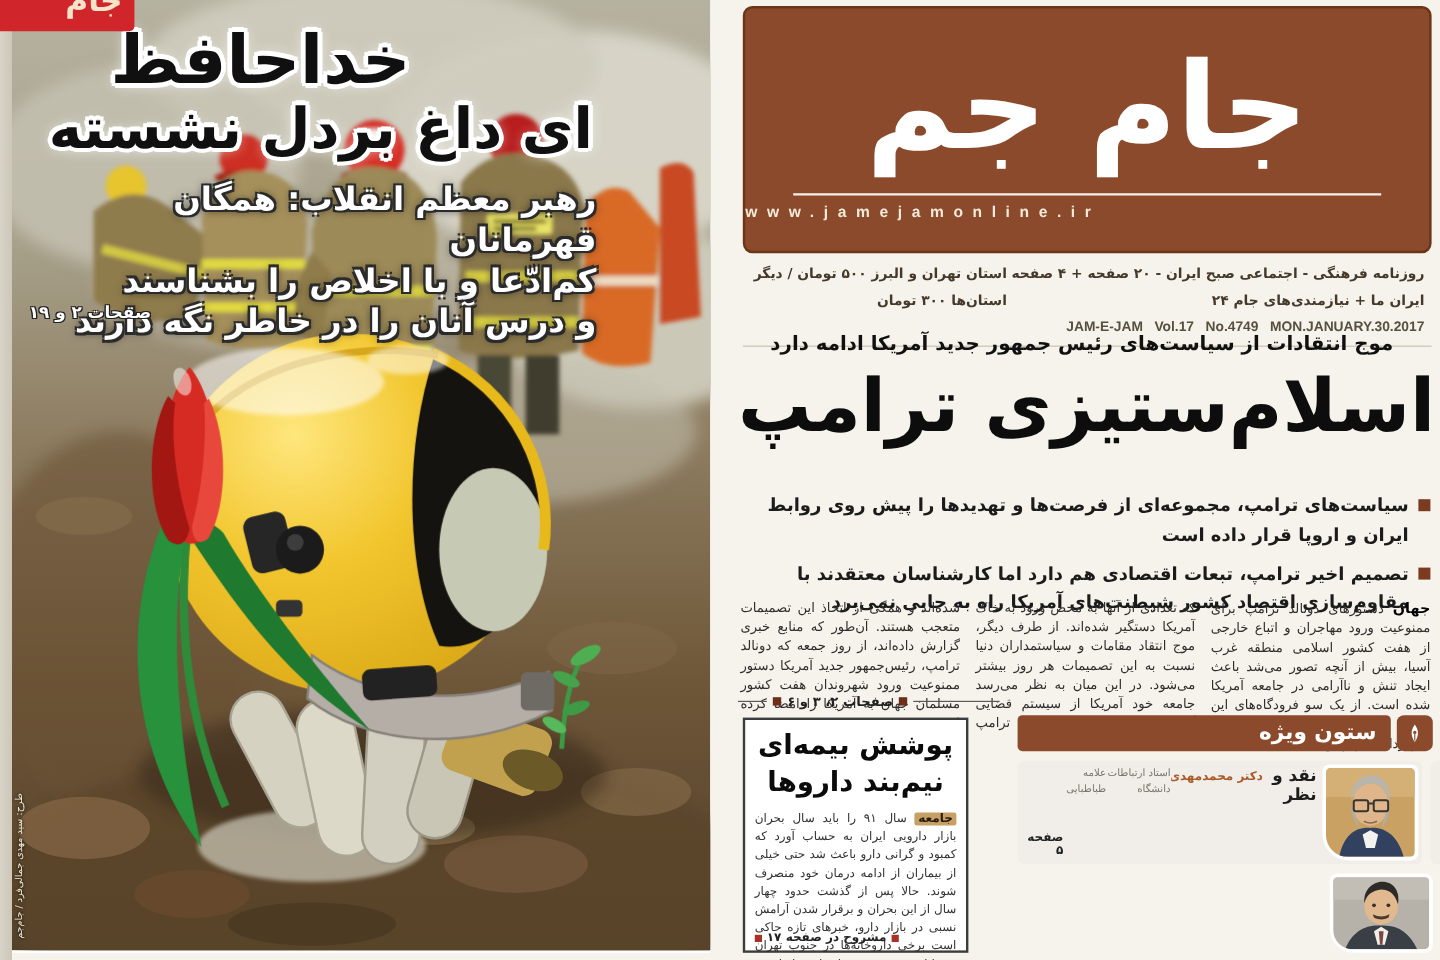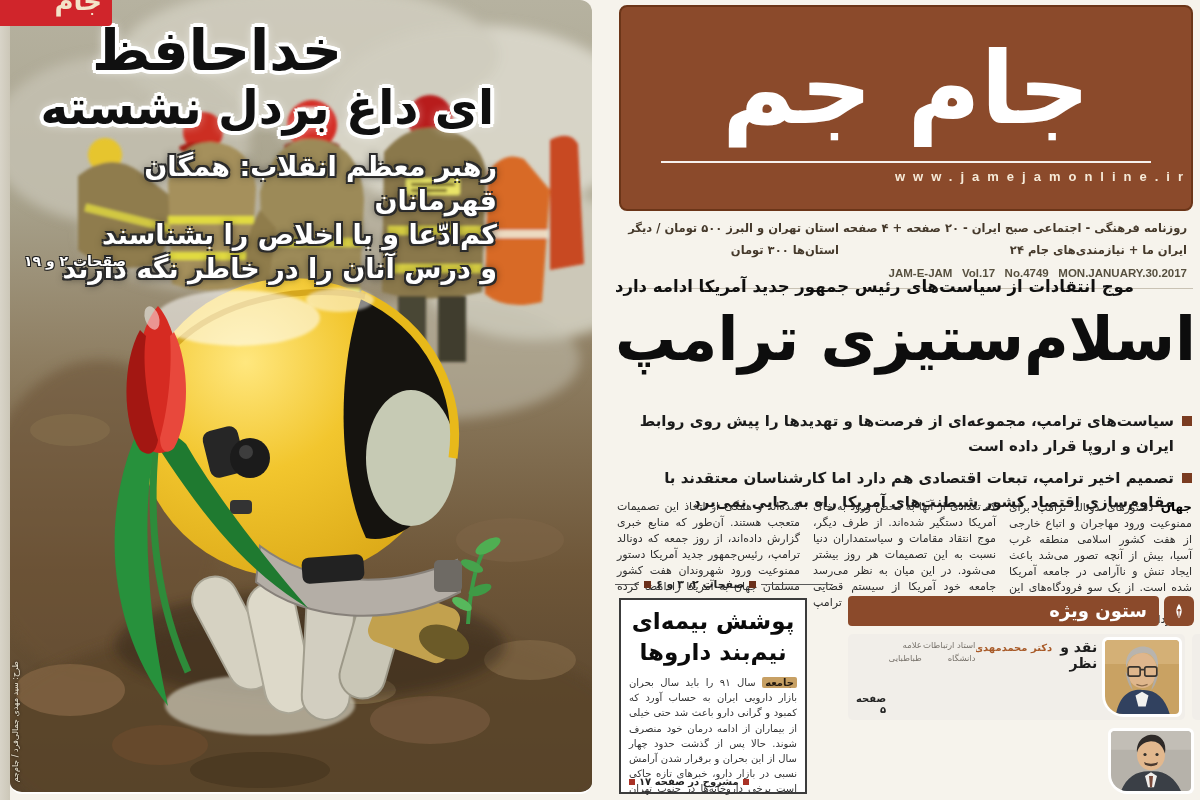--- a/index.html
+++ b/index.html
@@ -8,21 +8,21 @@
   
   .scan-edge{position:absolute;left:0;top:0;width:10px;height:800px;
              background:linear-gradient(90deg,#d8d4c8,#ccc7b8);}
   
   .corner-banner{position:absolute;left:0;top:0;width:112px;height:26px;background:#d0252b;
                  overflow:hidden;z-index:6;border-radius:0 0 4px 0;}
   .corner-banner span{position:absolute;top:-14px;right:10px;color:#f3e3c8;font-weight:bold;
                       font-size:26px;direction:rtl;}
   
   .photo-wrap{position:absolute;left:10px;top:0;width:582px;height:792px;overflow:hidden;
-              border-radius:12px;border-bottom:2px solid #fff;}
+              border-radius:0;border-bottom:2px solid #fff;}
   .photo-wrap svg.art{position:absolute;left:0;top:0;width:100%;height:100%;}
   .photo-hl1{position:absolute;top:18px;right:250px;font-size:56px;font-weight:bold;color:#101010;
              direction:rtl;z-index:3;
              text-shadow:-3px -3px 0 #fff,3px -3px 0 #fff,-3px 3px 0 #fff,3px 3px 0 #fff,
                          0 -4px 0 #fff,0 4px 0 #fff,-4px 0 0 #fff,4px 0 0 #fff,0 0 12px rgba(255,255,255,.95);}
   .photo-hl2{position:absolute;top:80px;right:98px;font-size:47px;font-weight:bold;color:#101010;
              direction:rtl;z-index:3;
              text-shadow:-3px -3px 0 #fff,3px -3px 0 #fff,-3px 3px 0 #fff,3px 3px 0 #fff,
                          0 -4px 0 #fff,0 4px 0 #fff,-4px 0 0 #fff,4px 0 0 #fff,0 0 12px rgba(255,255,255,.95);}
   .photo-sub{position:absolute;top:150px;right:95px;left:20px;text-align:right;direction:rtl;z-index:3;
@@ -32,28 +32,28 @@
                text-shadow:-1px -1px 0 #222,1px -1px 0 #222,-1px 1px 0 #222,1px 1px 0 #222;}
   .photo-credit{position:absolute;left:1px;bottom:10px;writing-mode:vertical-rl;transform:rotate(180deg);
                 font-size:8px;color:#f0ead8;direction:rtl;z-index:3;text-shadow:0 0 3px #000;}
   
   .right-col{position:absolute;left:615px;top:0;width:581px;height:800px;}
   .masthead{position:absolute;left:4px;top:5px;width:574px;height:206px;background:#8b4a2b;
             border:2px solid #6b3518;border-radius:8px;box-sizing:border-box;}
   .logo{height:146px;display:flex;align-items:center;justify-content:center;direction:rtl;
         color:#fff;font-weight:bold;font-size:100px;letter-spacing:2px;margin-top:8px;}
   .logo-rule{width:86%;margin:0 auto;border-top:2px solid rgba(255,255,255,.92);}
-  .website{text-align:right;font-family:"Liberation Sans",sans-serif;font-weight:bold;
+  .website{text-align:left;font-family:"Liberation Sans",sans-serif;font-weight:bold;
            font-size:13px;letter-spacing:8px;color:#f6ead8;padding-top:6px;}
   .info{position:absolute;left:4px;top:216px;width:574px;box-sizing:border-box;padding:1px 6px 4px;
         border-bottom:1px solid #c9c2b4;}
   .info-row{display:flex;justify-content:space-between;direction:rtl;font-size:11.5px;font-weight:bold;
             color:#45392b;line-height:1.95;white-space:pre-wrap;}
   .info-row .latin{direction:ltr;font-family:"Liberation Sans",sans-serif;color:#57503f;white-space:pre;}
-  .kicker{position:absolute;top:277px;left:0;right:8px;text-align:left;direction:rtl;
+  .kicker{position:absolute;top:277px;left:0;right:8px;text-align:center;direction:rtl;
           font-size:16.5px;font-weight:bold;color:#101010;}
   .headline{position:absolute;top:292px;left:0;width:100%;margin:0;text-align:center;direction:rtl;
             font-size:61px;font-weight:bold;color:#0d0d0d;line-height:1.55;letter-spacing:-1px;}
   .bullets{position:absolute;top:409px;left:0;right:4px;}
   .bullet{display:flex;direction:rtl;gap:8px;margin-bottom:7px;}
   .bsq{width:10px;height:10px;background:#7a3b20;margin-top:7px;flex:none;}
   .bullet p{margin:0;font-size:15px;font-weight:bold;color:#1b1b1b;line-height:1.65;text-align:right;}
   .columns{position:absolute;top:499px;left:2px;right:4px;display:flex;direction:rtl;gap:13px;}
   .colp{flex:1;margin:0;font-size:11px;line-height:1.45;color:#2e2e2e;text-align:justify;direction:rtl;}
   .lead-in{font-weight:bold;color:#000;font-size:12px;}

